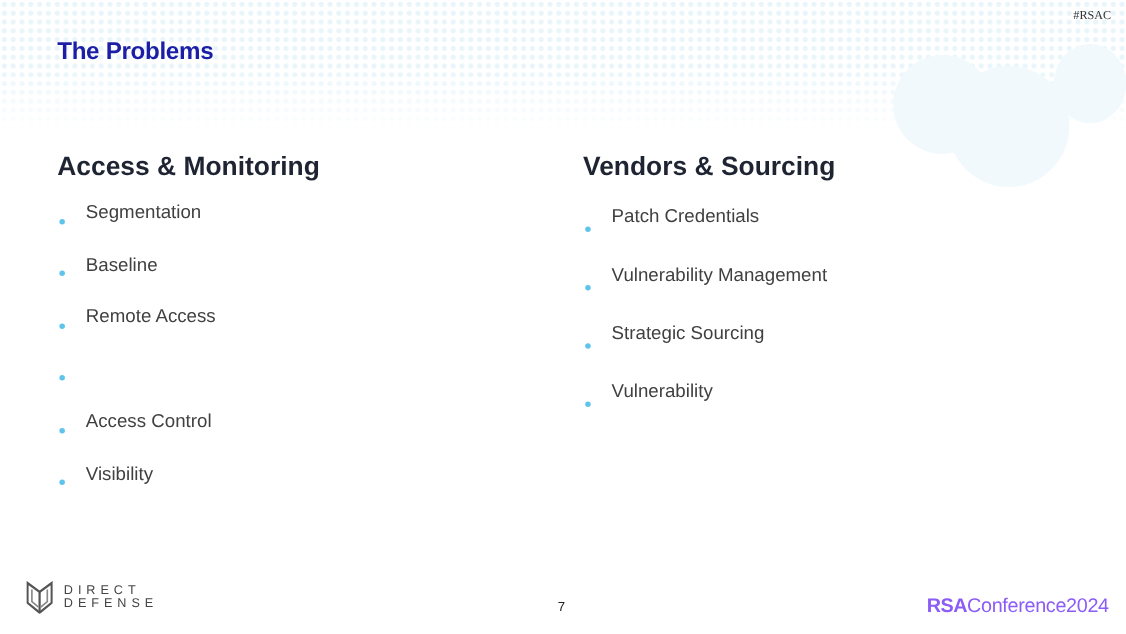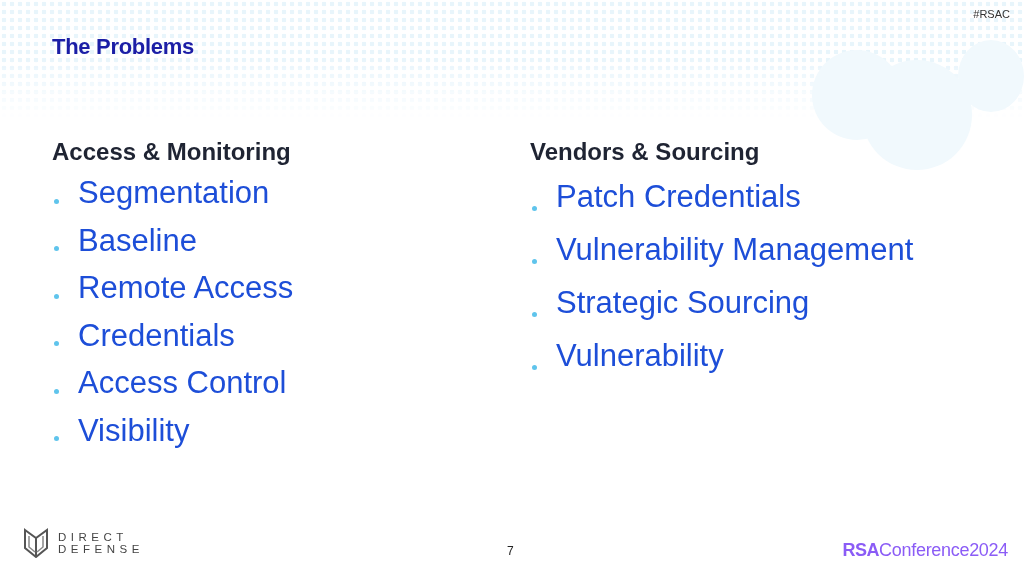--- a/index.html
+++ b/index.html
@@ -3,26 +3,26 @@
 <meta charset="utf-8">
 <style>
   html, body { margin:0; padding:0; }
   body { width:1024px; height:576px; position:relative; overflow:hidden; background:#ffffff; font-family:"Liberation Sans", sans-serif; }
   .bg-dots { position:absolute; left:0; top:0; width:1024px; height:120px;
     background-image: radial-gradient(circle, #e6f4fb 2.2px, transparent 2.6px);
     background-size: 8px 8px; opacity:0.9;
     -webkit-mask-image: linear-gradient(to bottom, #000 0%, #000 50%, transparent 100%);
     mask-image: linear-gradient(to bottom, #000 0%, #000 50%, transparent 100%); }
   .circle { position:absolute; border-radius:50%; background:#f1f9fd; }
-  .hashtag { position:absolute; right:14px; top:8px; font-size:11px; color:#333; }
+  .hashtag { position:absolute; right:14px; top:8px; font-size:11px; color:#333;font-family:Liberation Serif, serif; }
   .title { position:absolute; left:52px; top:34px; font-size:22px; font-weight:bold; color:#1c1ea6; letter-spacing:-0.3px; }
   .col { position:absolute;margin-top:14px; }
   .col h2 { margin:0; font-size:24px; font-weight:bold; color:#1f2433; }
   .col ul { list-style:none; margin:0; padding:0; }
-  .col li { position:relative; font-size:31px; color:#1d4ed8; padding-left:26px; }
+  .col li { position:relative; font-size:17px; color:#404040; padding-left:26px; }
   .col li .bullet { position:absolute; left:2px; top:50%; width:5px; height:5px; margin-top:-1px; border-radius:50%; background:#5fc4ec; }
   .left { left:52px; top:124px; }
   .left ul { margin-top:10px; }
   .left li { height:47.5px; line-height:34px; }
   .right { left:530px; top:124px; }
   .right ul { margin-top:14px; }
   .right li { height:53px; line-height:34px; }
   .footer-logo { position:absolute; left:24px; top:528px; display:flex; align-items:center; }
   .footer-logo .txt { margin-left:10px; font-size:11.5px; letter-spacing:4.5px; color:#444; line-height:12px; }
   .page-num { position:absolute; left:507px; top:544px; font-size:12px; color:#222; }
@@ -40,21 +40,21 @@
 
 <div class="hashtag">#RSAC</div>
 <div class="title">The Problems</div>
 
 <div class="col left">
   <h2>Access &amp; Monitoring</h2>
   <ul>
     <li><span class="bullet"></span><span>Segmentation</span></li>
     <li><span class="bullet"></span><span>Baseline</span></li>
     <li><span class="bullet"></span><span>Remote Access</span></li>
-    <li><span class="bullet"></span><span>Credentials</span></li>
+    <li><span class="bullet"></span></li>
     <li><span class="bullet"></span><span>Access Control</span></li>
     <li><span class="bullet"></span><span>Visibility</span></li>
   </ul>
 </div>
 
 <div class="col right">
   <h2>Vendors &amp; Sourcing</h2>
   <ul>
     <li><span class="bullet"></span><span>Patch Credentials</span></li>
     <li><span class="bullet"></span><span>Vulnerability Management</span></li>

